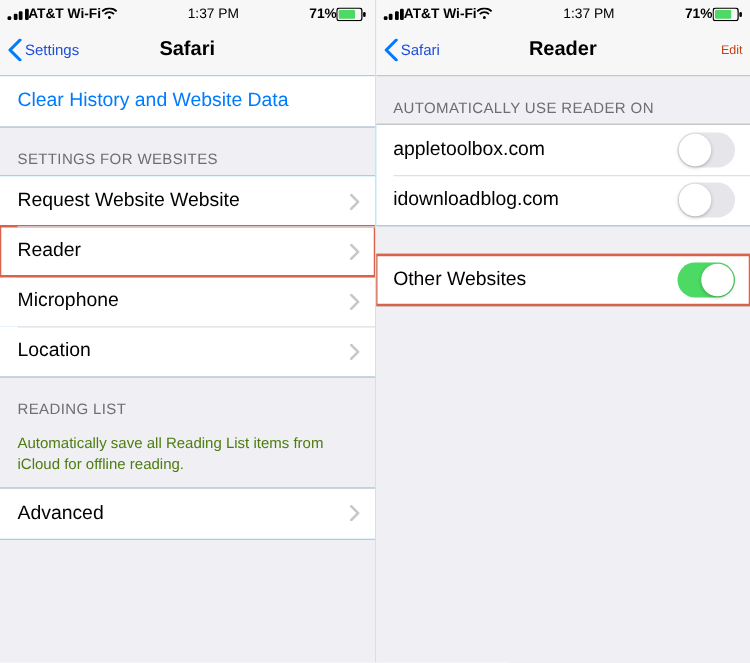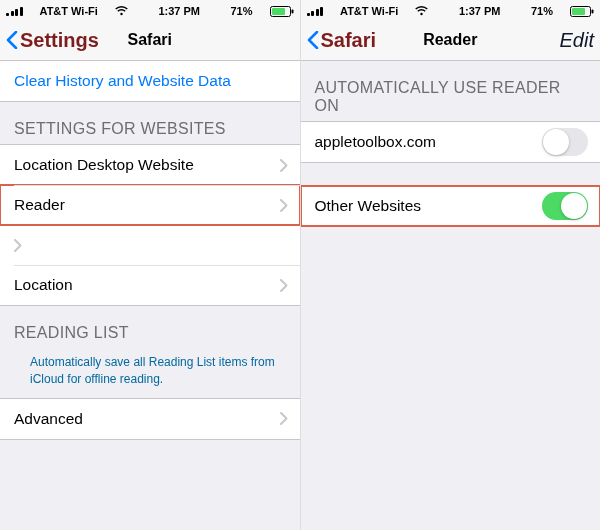--- a/index.html
+++ b/index.html
@@ -28,70 +28,68 @@
   .status-bar {
     height: 18px;
     display: flex;
     align-items: center;
     justify-content: space-between;
     padding: 2px 6px 0 6px;
     font-size: 11px;
     font-weight: 600;
     background: #f7f7f8;
   }
-  .sb-left, .sb-right { display: flex; align-items: center; gap: 17px; }
-  .sb-center { font-weight: 700; }
+  .sb-left, .sb-right { display: flex; align-items: center; gap: 0; }
+  .sb-center { font-weight: 400; }
   .signal-dots { display: flex; gap: 1.5px; align-items: flex-end; }
   .dot { width: 3px; background:#000; border-radius:1px; }
   .d1{height:3px}.d2{height:5px}.d3{height:7px}.d4{height:9px}
   .wifi-icon svg, .battery-icon svg { display:block; }
   .nav-bar {
     height: 40px;
     background: #f7f7f8;
     border-bottom: 1px solid #c6c6c8;
     display: flex;
     align-items: center;
     position: relative;
     padding: 0 6px;
   }
   .nav-back {
     display: flex;
     align-items: center;
-    color: #7f1d1d;
-    font-size: 20px;
+    color: #1d4ed8;
+    font-size: 12px;
     cursor: pointer;
-    font-weight: bold;
   }
   .nav-back svg { margin-right: 2px; }
   .nav-title {
     position: absolute;
     left: 0; right: 0;
     text-align: center;
     font-size: 16px;
     font-weight: 600;
     pointer-events: none;
   }
   .nav-right {
     margin-left: auto;
-    color: #0f172a;
-    font-size: 20px;
+    color: #c2410c;
+    font-size: 10px;
     cursor: pointer;
-    font-style: italic;
   }
   .group-header {
-    font-size: 16px;
+    font-size: 12px;
     color: #6d6d72;
     padding: 18px 14px 6px 14px;
     text-transform: uppercase;
     letter-spacing: 0.3px;
   }
   .group-footer {
     font-size: 12px;
-    color: #0369a1;
-    padding: 6px 14px 10px 30px;
+    color: #4d7c0f;
+    padding: 6px 14px 10px 14px;
     line-height: 1.4;
   }
   .list {
     background: #7dd3fc;
     border-top: 1px solid #c6c6c8;
     border-bottom: 1px solid #c6c6c8;
   }
   .row {
     display: flex;
     align-items: center;
@@ -183,36 +181,37 @@
 
     <div class="list" style="border-top:none;">
       <div class="row link-row">
         <span class="label">Clear History and Website Data</span>
       </div>
     </div>
 
     <div class="group-header">SETTINGS FOR WEBSITES</div>
     <div class="list">
       <div class="row">
-        <span class="label">Location Desktop Website</span>
+        <span class="label">Request Website Website</span>
         <span class="chevron">
             <svg width="8" height="13" viewBox="0 0 8 13">
               <path d="M1 1l5.5 5.5L1 12" stroke="#c7c7cc" stroke-width="2" fill="none" stroke-linecap="round" stroke-linejoin="round"></path>
             </svg>
           </span>
       </div>
       <div class="row highlight">
         <span class="label">Reader</span>
         <span class="chevron">
             <svg width="8" height="13" viewBox="0 0 8 13">
               <path d="M1 1l5.5 5.5L1 12" stroke="#c7c7cc" stroke-width="2" fill="none" stroke-linecap="round" stroke-linejoin="round"></path>
             </svg>
           </span>
       </div>
       <div class="row">
+        <span class="label">Microphone</span>
         <span class="chevron">
             <svg width="8" height="13" viewBox="0 0 8 13">
               <path d="M1 1l5.5 5.5L1 12" stroke="#c7c7cc" stroke-width="2" fill="none" stroke-linecap="round" stroke-linejoin="round"></path>
             </svg>
           </span>
       </div>
       <div class="row">
         <span class="label">Location</span>
         <span class="chevron">
             <svg width="8" height="13" viewBox="0 0 8 13">
@@ -278,20 +277,26 @@
     </div>
 
     <div class="group-header">AUTOMATICALLY USE READER ON</div>
     <div class="list">
       <div class="row">
         <span class="label">appletoolbox.com</span>
         <span class="toggle">
             <span class="knob"></span>
           </span>
       </div>
+      <div class="row">
+        <span class="label">idownloadblog.com</span>
+        <span class="toggle">
+            <span class="knob"></span>
+          </span>
+      </div>
     </div>
 
     <div style="height:22px"></div>
     <div class="list">
       <div class="row highlight">
         <span class="label">Other Websites</span>
         <span class="toggle on">
             <span class="knob"></span>
           </span>
       </div>

